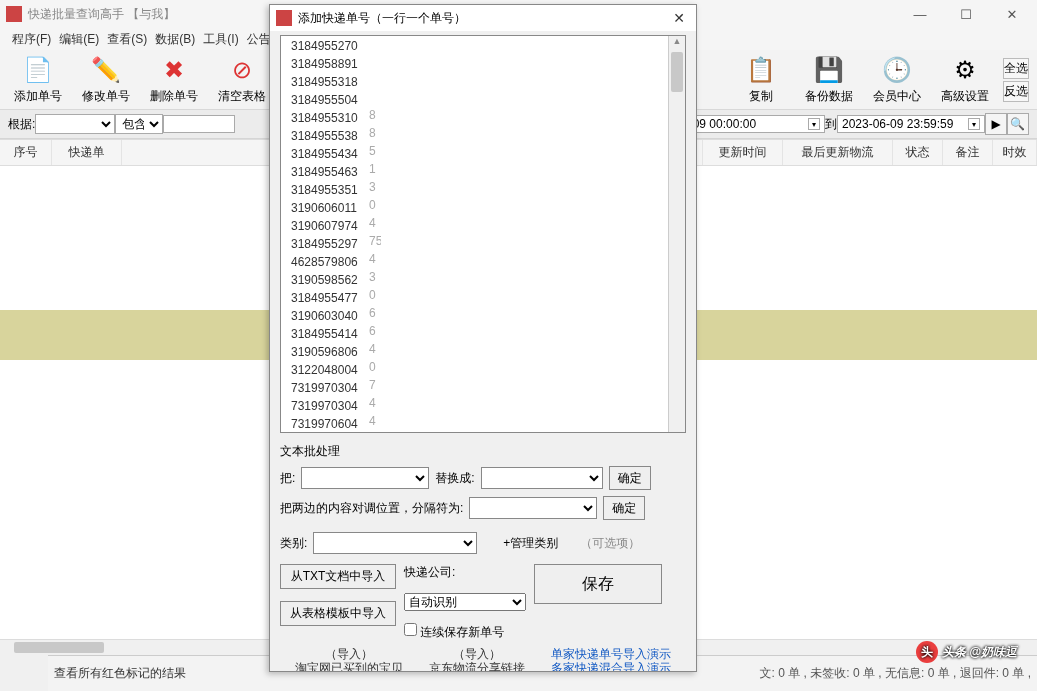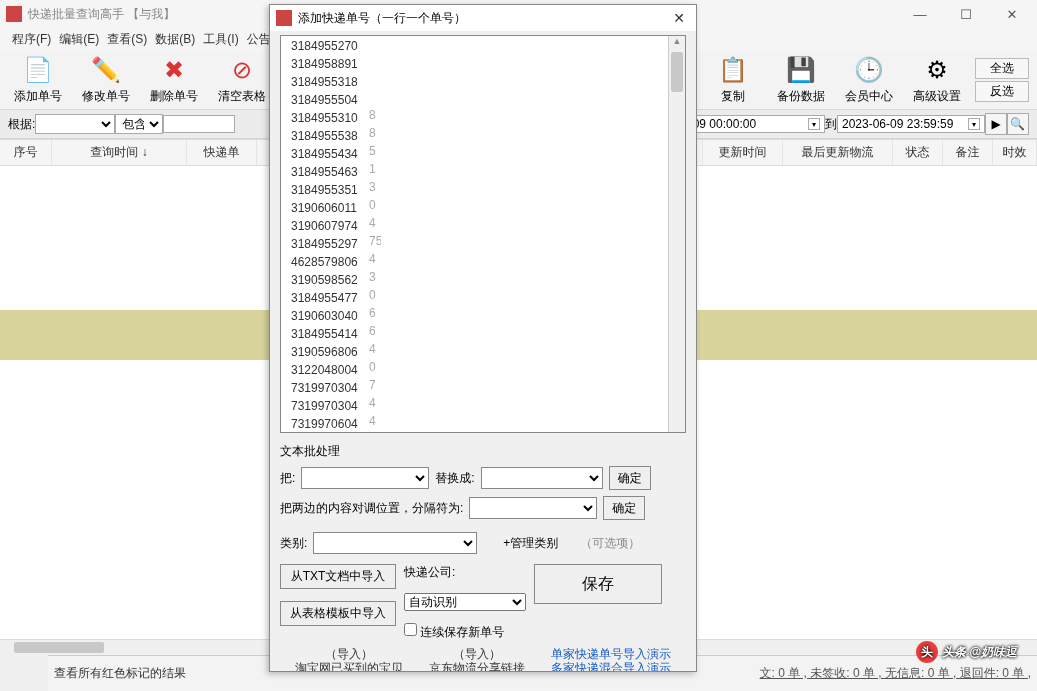--- a/index.html
+++ b/index.html
@@ -13,21 +13,21 @@
 .win-btns { display: flex; gap: 0; margin-right: -4px; }
 .win-btn { width: 46px; height: 28px; display:flex; align-items:center; justify-content:center; color:#555; font-size:13px; }
 
 .menu-bar { height: 22px; display: flex; align-items: center; padding: 2px 8px; background:#f5f5f5; color:#333; }
 .menu-item { padding: 1px 4px; }
 
 .toolbar { display: flex; align-items: center; padding: 4px 8px; gap: 8px; background:#f3f3f3; border-bottom:1px solid #d8d8d8; }
 .tb-btn { display:flex; flex-direction:column; align-items:center; gap:2px; width:60px; cursor:pointer; }
 .tb-icon { width:36px; height:32px; display:flex; align-items:center; justify-content:center; font-size:24px; }
 .tb-right { margin-left:auto; display:flex; flex-direction:column; gap:2px; font-size:12px; }
-.tb-right div { border:1px solid #bbb; background:#f7f7f7; padding:1px 14px;text-align:center; }
+.tb-right div { border:1px solid #bbb; background:#f7f7f7; padding:1px 0;text-align:center; }
 
 .filter-bar { display:flex; align-items:center; gap:0; padding:3px 8px; background:#ececec; border-bottom:1px solid #d5d5d5; }
 .filter-bar select, .filter-bar input { border:1px solid #aaa; font-size:12px; padding:1px 2px; background:#fff; }
 .filter-bar .sel-small { width:80px; }
 .filter-bar .sel-contain { width:48px; }
 .filter-bar .inp-search { width:72px; }
 .date-box { width:148px; border:1px solid #aaa; padding:1px 4px; display:flex; align-items:center; gap:4px; background:#fff; }
 .date-drop { width:12px; height:12px; border:1px solid #aaa; display:flex; align-items:center; justify-content:center; font-size:8px; margin-left:auto;}
 .sq-btn { width:22px; height:22px; border:1px solid #aaa; background:#f5f5f5; display:flex; align-items:center; justify-content:center; }
 
@@ -63,21 +63,21 @@
 
 .import-row { display:flex; gap:8px; align-items:flex-start; }
 .import-col { display:flex; flex-direction:column; gap:12px; }
 .small-btn { border:1px solid #888; background:#efefef; padding:3px 6px; font-size:12px; }
 .save-btn { border:1px solid #888; background:#efefef; width:128px; height:40px; display:flex; align-items:center; justify-content:center; font-size:16px; }
 
 .footer-row { display:flex; justify-content:space-around; border-top:0; padding:0 2px; }
 .footer-cell { text-align:center; color:#333; line-height:14px; }
 
 .status-bar { height:36px; border-top:1px solid #ccc; background:#f3f3f3; display:flex; align-items:center; padding:8px 6px; font-size:12px; color:#333;margin-left:48px; }
-.status-right { margin-left:auto; color:#555;text-decoration:underline; }
+.status-right { margin-left:auto; color:#555; }
 
 .scroll-h { height:16px; background:#f0f0f0; border-top:1px solid #dcdcdc; position:relative; }
 .scroll-h::before { content:""; position:absolute; left:14px; width:90px; top:2px; bottom:2px; background:#c8c8c8; border-radius:2px; }
 
 .watermark { position:absolute; right:20px; bottom:28px; font-size:20px; font-weight:700; color:#fff; text-shadow:0 0 3px #000,0 0 3px #000; font-style:italic; z-index:5; display:flex; align-items:center; gap:4px; }
 .watermark .wcir { width:22px; height:22px; border-radius:50%; background:#ea3e3e; color:#fff; display:flex; align-items:center; justify-content:center; font-size:12px; font-style:normal;}
 </style>
 </head>
 <body>
 
@@ -158,21 +158,20 @@
     <div class="date-box">
       <span>2023-06-09 23:59:59</span>
       <span class="date-drop">▾</span>
     </div>
     <div class="sq-btn">▶</div>
     <div class="sq-btn">🔍</div>
   </div>
 
   <div class="grid-header">
     <div class="gh" style="width:52px">序号</div>
-    <div class="gh" style="width:135px">查询时间 ↓</div>
     <div class="gh" style="width:70px">快递单</div>
     <div class="gh" style="flex:1"></div>
     <div class="gh" style="width:80px">更新时间</div>
     <div class="gh" style="width:110px">最后更新物流</div>
     <div class="gh" style="width:50px">状态</div>
     <div class="gh" style="width:50px">备注</div>
     <div class="gh" style="width:44px">时效</div>
   </div>
 
   <div class="grid-body"></div>

